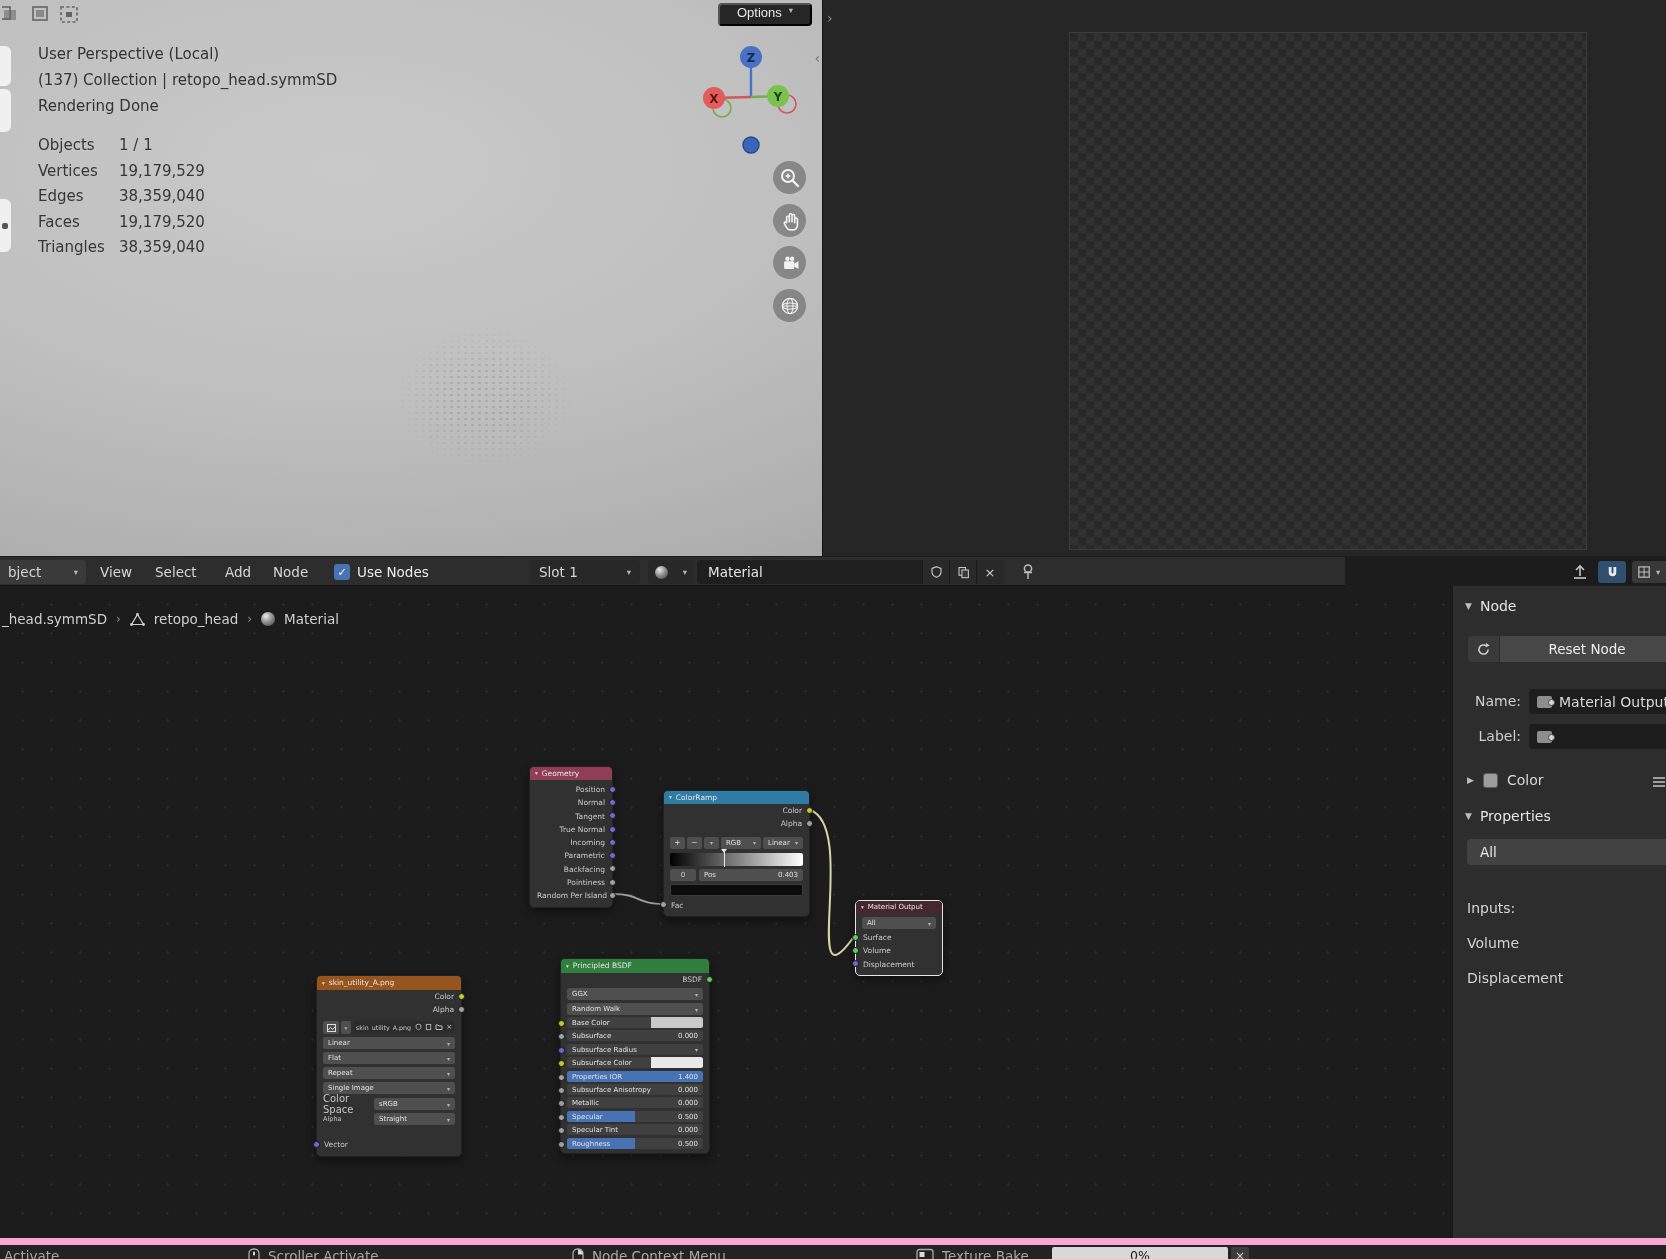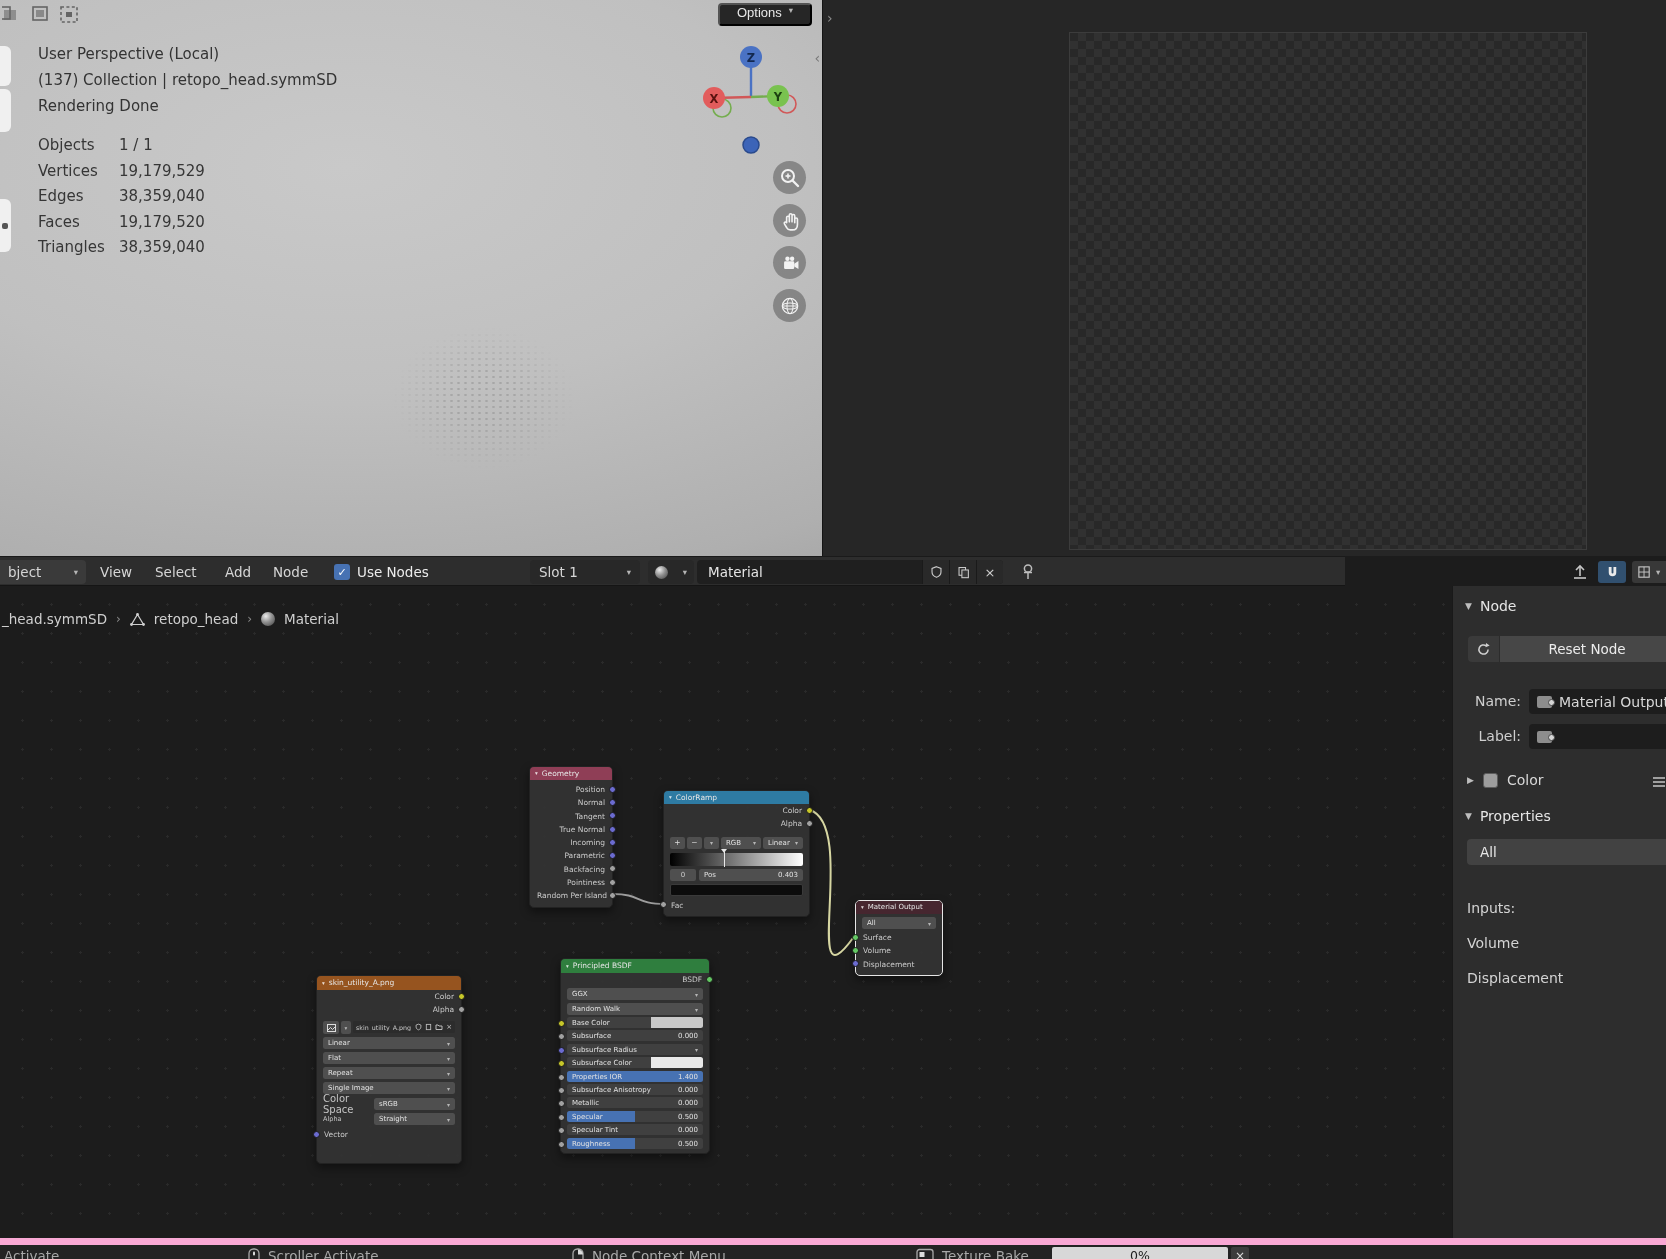--- a/index.html
+++ b/index.html
@@ -522,21 +522,21 @@
       <div class="p-row" style="top:179px">
         <span class="sock l value"></span>
         <div class="n-field">
             <span class="fill" style="width: 50%;"></span>
             <span class="fl">Roughness</span>
             <span class="fv">0.500</span>
           </div>
       </div>
     </div>
 
-    <div class="node" style="left:316px;top:389px;width:146px;padding-bottom:22px">
+    <div class="node" style="left:316px;top:389px;width:146px;padding-bottom:5px">
       <div class="n-header hdr-img" style="height:14px;line-height:14px">
         <span class="hc">▾</span>
         <span>skin_utility_A.png</span>
       </div>
       <div class="n-row right" style="height:13px;line-height:13px"><span>Color</span><span class="sock r color"></span></div>
       <div class="n-row right" style="height:13px;line-height:13px"><span>Alpha</span><span class="sock r value"></span></div>
 
       <div style="display:flex;gap:2px;padding:0 6px;margin-top:5px;height:13px">
         <span class="cr-btn" style="width:16px">
           <svg width="9" height="8">
@@ -592,21 +592,21 @@
             <span class="ddc" style="font-size:6px">▾</span>
           </span>
       </div>
       <div style="display:flex;gap:3px;padding:0 6px;margin-top:3px;height:12px;align-items:center">
         <span style="font-size:6.5px;color:#c4c4c4;width:48px">Alpha</span>
         <span class="n-field" style="flex:1">
             <span class="fl">Straight</span>
             <span class="ddc" style="font-size:6px">▾</span>
           </span>
       </div>
-      <div class="n-row" style="margin-top:3px;height:13px;line-height:13px">
+      <div class="n-row" style="margin-top:13px;height:13px;line-height:13px">
         <span class="sock l vector"></span>
         <span>Vector</span>
       </div>
     </div>
 
     <aside id="sidebar">
       <div class="sb-sec" style="top:12px">
         <span class="sb-chev">▼</span>
         <span>Node</span>
       </div>

